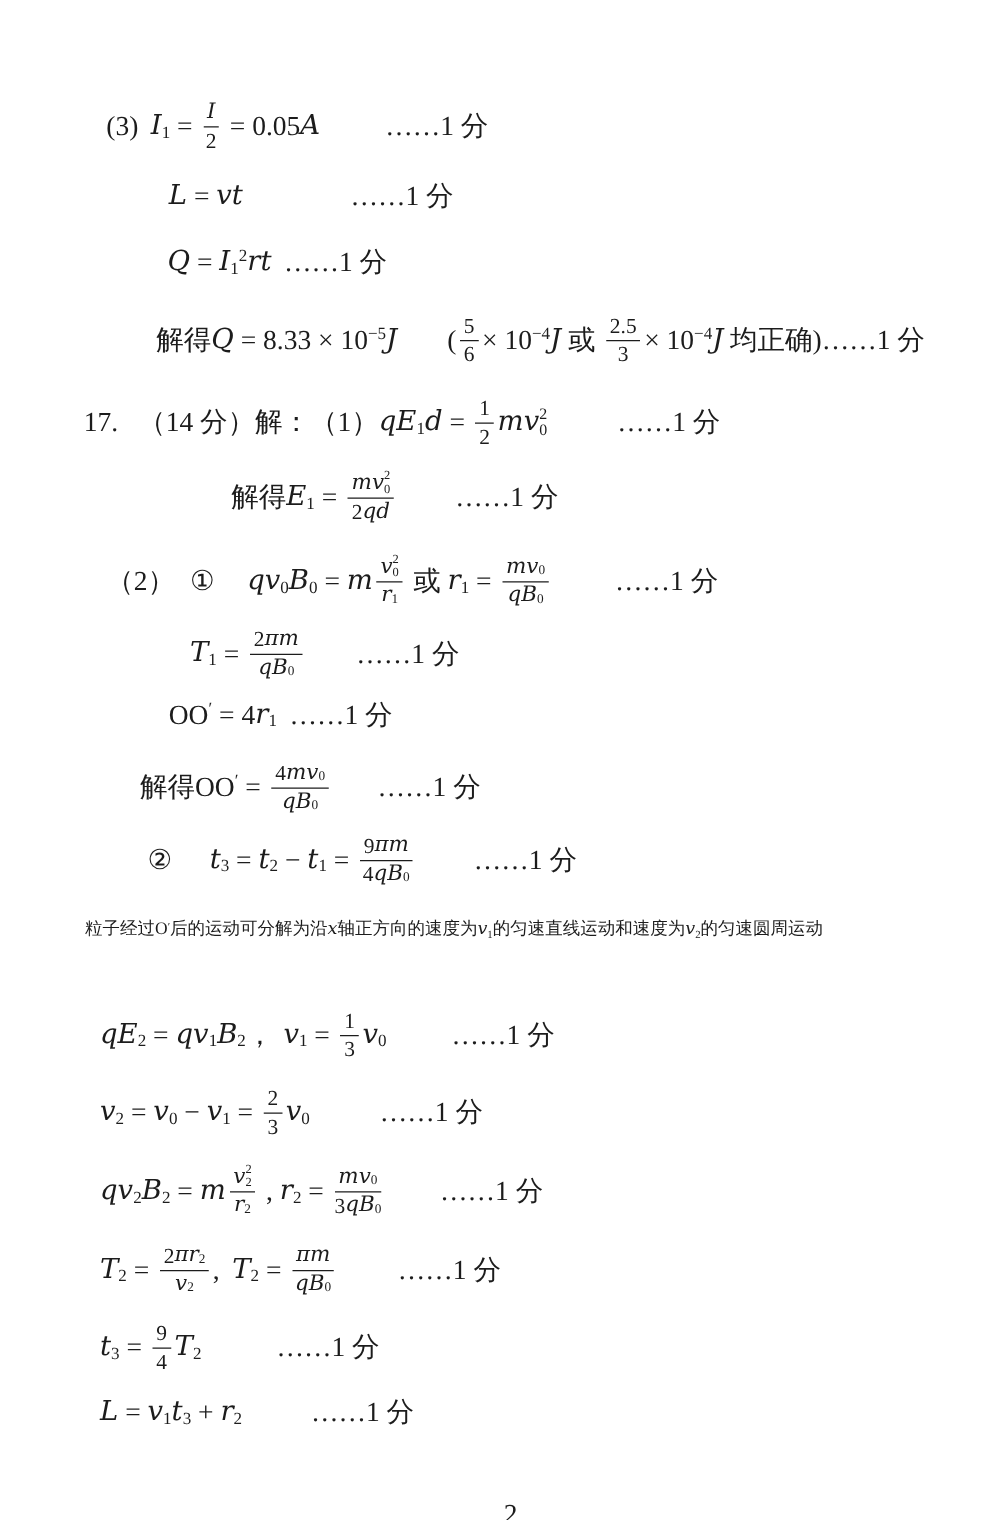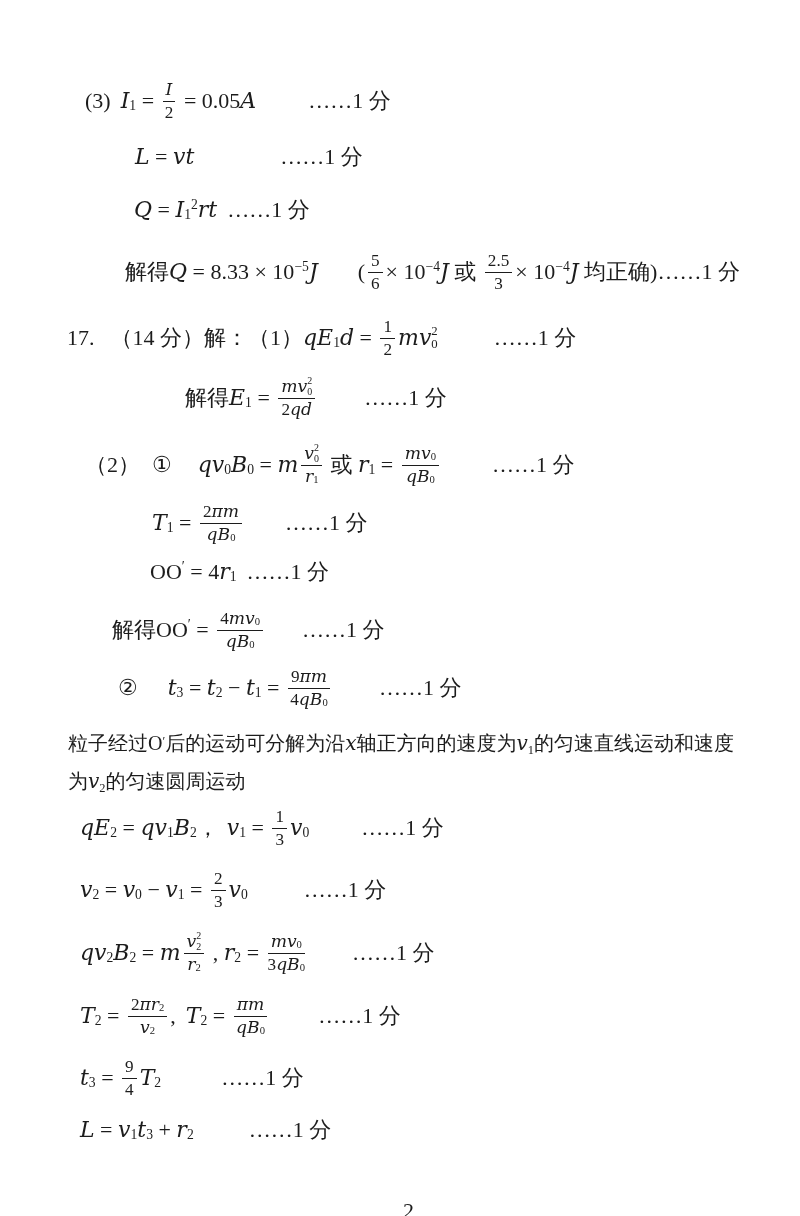--- a/index.html
+++ b/index.html
@@ -18,40 +18,40 @@
   .sp2{font-size:0.62em;position:relative;top:-0.40em;font-style:normal;}
   .ss{display:inline-flex;flex-direction:column;align-items:center;font-size:0.58em;line-height:1.05;font-style:normal;}
   .frac{
     display:inline-flex;flex-direction:column;align-items:center;
     font-size:0.78em;line-height:1.15;margin:0 3px;vertical-align:middle;
   }
   .frac .num{display:flex;align-items:center;border-bottom:1.3px solid #1c1c1c;padding:0 3px 1px 3px;white-space:pre;}
   .frac .den{display:flex;align-items:center;padding-top:1px;white-space:pre;}
   .gap{display:inline-block;height:1px;flex:none;}
   .para{
-    position:absolute;display:block;font-size:20px;line-height:35px;
+    position:absolute;display:block;font-size:14px;line-height:35px;
     white-space:normal;
   }
   .para .tk{display:inline;}
   .pagenum{position:absolute;font-size:22px;}
 </style>
 </head>
 <body>
 
 <div class="page" id="page-root">
   <div class="pagenum" id="pagenum" style="left:403px;top:1198px;">2</div>
 <div class="fline" style="left: 85px; top: 77px;"><span class="tk up">(3)</span><span class="gap" style="width: 10px;"></span><span class="tk it">I</span><span class="tk sb">1</span><span class="tk up"> = </span><span class="tk frac"><span class="num"><span class="tk it">I</span></span><span class="den"><span class="tk up">2</span></span></span><span class="tk up"> = 0.05</span><span class="tk it">A</span><span class="gap" style="width: 52px;"></span><span class="tk up">……1 分</span></div>
     <div class="fline" style="left: 135px; top: 133px;"><span class="tk it">L</span><span class="tk up"> = </span><span class="tk it">vt</span><span class="gap" style="width: 86px;"></span><span class="tk up">……1 分</span></div>
     <div class="fline" style="left: 134px; top: 186px;"><span class="tk it">Q</span><span class="tk up"> = </span><span class="tk it">I</span><span class="tk sb">1</span><span class="tk sp2">2</span><span class="tk it">rt</span><span class="gap" style="width: 10px;"></span><span class="tk up">……1 分</span></div>
     <div class="fline" style="left: 125px; top: 248px;"><span class="tk up">解得</span><span class="tk it">Q</span><span class="tk up"> = 8.33 × 10</span><span class="tk sp2">−5</span><span class="tk it">J</span><span class="gap" style="width: 40px;"></span><span class="tk up">(</span><span class="tk frac"><span class="num"><span class="tk up">5</span></span><span class="den"><span class="tk up">6</span></span></span><span class="tk up">× 10</span><span class="tk sp2">−4</span><span class="tk it">J</span><span class="tk up"> 或 </span><span class="tk frac"><span class="num"><span class="tk up">2.5</span></span><span class="den"><span class="tk up">3</span></span></span><span class="tk up">× 10</span><span class="tk sp2">−4</span><span class="tk it">J</span><span class="tk up"> 均正确)……1 分</span></div>
     <div class="fline" style="left: 67px; top: 314px;"><span class="tk up">17.</span><span class="gap" style="width: 16px;"></span><span class="tk up">（14 分）解：（1）</span><span class="tk it">qE</span><span class="tk sb">1</span><span class="tk it">d</span><span class="tk up"> = </span><span class="tk frac"><span class="num"><span class="tk up">1</span></span><span class="den"><span class="tk up">2</span></span></span><span class="tk it">mv</span><span class="tk ss"><span class="ss-sup">2</span><span class="ss-sub">0</span></span><span class="gap" style="width: 56px;"></span><span class="tk up">……1 分</span></div>
     <div class="fline" style="left: 185px; top: 374px;"><span class="tk up">解得</span><span class="tk it">E</span><span class="tk sb">1</span><span class="tk up"> = </span><span class="tk frac"><span class="num"><span class="tk it">mv</span><span class="tk ss"><span class="ss-sup">2</span><span class="ss-sub">0</span></span></span><span class="den"><span class="tk up">2</span><span class="tk it">qd</span></span></span><span class="gap" style="width: 46px;"></span><span class="tk up">……1 分</span></div>
     <div class="fline" style="left: 85px; top: 441px;"><span class="tk up">（2）</span><span class="gap" style="width: 12px;"></span><span class="tk up">①</span><span class="gap" style="width: 26px;"></span><span class="tk it">qv</span><span class="tk sb">0</span><span class="tk it">B</span><span class="tk sb">0</span><span class="tk up"> = </span><span class="tk it">m</span><span class="tk frac"><span class="num"><span class="tk it">v</span><span class="tk ss"><span class="ss-sup">2</span><span class="ss-sub">0</span></span></span><span class="den"><span class="tk it">r</span><span class="tk sb">1</span></span></span><span class="tk up"> 或 </span><span class="tk it">r</span><span class="tk sb">1</span><span class="tk up"> = </span><span class="tk frac"><span class="num"><span class="tk it">mv</span><span class="tk sb">0</span></span><span class="den"><span class="tk it">qB</span><span class="tk sb">0</span></span></span><span class="gap" style="width: 50px;"></span><span class="tk up">……1 分</span></div>
     <div class="fline" style="left: 152px; top: 499px;"><span class="tk it">T</span><span class="tk sb">1</span><span class="tk up"> = </span><span class="tk frac"><span class="num"><span class="tk up">2</span><span class="tk it">πm</span></span><span class="den"><span class="tk it">qB</span><span class="tk sb">0</span></span></span><span class="gap" style="width: 40px;"></span><span class="tk up">……1 分</span></div>
-    <div class="fline" style="left: 150px; top: 548px;"><span class="tk up">OO</span><span class="tk sp2">′</span><span class="tk up"> = 4</span><span class="tk it">r</span><span class="tk sb">1</span><span class="gap" style="width: 10px;"></span><span class="tk up">……1 分</span></div>
+    <div class="fline" style="left: 135px; top: 548px;"><span class="tk up">OO</span><span class="tk sp2">′</span><span class="tk up"> = 4</span><span class="tk it">r</span><span class="tk sb">1</span><span class="gap" style="width: 10px;"></span><span class="tk up">……1 分</span></div>
     <div class="fline" style="left: 112px; top: 606px;"><span class="tk up">解得OO</span><span class="tk sp2">′</span><span class="tk up"> = </span><span class="tk frac"><span class="num"><span class="tk up">4</span><span class="tk it">mv</span><span class="tk sb">0</span></span><span class="den"><span class="tk it">qB</span><span class="tk sb">0</span></span></span><span class="gap" style="width: 36px;"></span><span class="tk up">……1 分</span></div>
     <div class="fline" style="left: 118px; top: 664px;"><span class="tk up">②</span><span class="gap" style="width: 30px;"></span><span class="tk it">t</span><span class="tk sb">3</span><span class="tk up"> = </span><span class="tk it">t</span><span class="tk sb">2</span><span class="tk up"> − </span><span class="tk it">t</span><span class="tk sb">1</span><span class="tk up"> = </span><span class="tk frac"><span class="num"><span class="tk up">9</span><span class="tk it">πm</span></span><span class="den"><span class="tk up">4</span><span class="tk it">qB</span><span class="tk sb">0</span></span></span><span class="gap" style="width: 46px;"></span><span class="tk up">……1 分</span></div>
     <div class="fline" style="left: 80px; top: 804px;"><span class="tk it">qE</span><span class="tk sb">2</span><span class="tk up"> = </span><span class="tk it">qv</span><span class="tk sb">1</span><span class="tk it">B</span><span class="tk sb">2</span><span class="tk up">，</span><span class="gap" style="width: 8px;"></span><span class="tk it">v</span><span class="tk sb">1</span><span class="tk up"> = </span><span class="tk frac"><span class="num"><span class="tk up">1</span></span><span class="den"><span class="tk up">3</span></span></span><span class="tk it">v</span><span class="tk sb">0</span><span class="gap" style="width: 52px;"></span><span class="tk up">……1 分</span></div>
     <div class="fline" style="left: 80px; top: 866px;"><span class="tk it">v</span><span class="tk sb">2</span><span class="tk up"> = </span><span class="tk it">v</span><span class="tk sb">0</span><span class="tk up"> − </span><span class="tk it">v</span><span class="tk sb">1</span><span class="tk up"> = </span><span class="tk frac"><span class="num"><span class="tk up">2</span></span><span class="den"><span class="tk up">3</span></span></span><span class="tk it">v</span><span class="tk sb">0</span><span class="gap" style="width: 56px;"></span><span class="tk up">……1 分</span></div>
     <div class="fline" style="left: 80px; top: 929px;"><span class="tk it">qv</span><span class="tk sb">2</span><span class="tk it">B</span><span class="tk sb">2</span><span class="tk up"> = </span><span class="tk it">m</span><span class="tk frac"><span class="num"><span class="tk it">v</span><span class="tk ss"><span class="ss-sup">2</span><span class="ss-sub">2</span></span></span><span class="den"><span class="tk it">r</span><span class="tk sb">2</span></span></span><span class="tk up"> , </span><span class="tk it">r</span><span class="tk sb">2</span><span class="tk up"> = </span><span class="tk frac"><span class="num"><span class="tk it">mv</span><span class="tk sb">0</span></span><span class="den"><span class="tk up">3</span><span class="tk it">qB</span><span class="tk sb">0</span></span></span><span class="gap" style="width: 44px;"></span><span class="tk up">……1 分</span></div>
     <div class="fline" style="left: 80px; top: 992px;"><span class="tk it">T</span><span class="tk sb">2</span><span class="tk up"> = </span><span class="tk frac"><span class="num"><span class="tk up">2</span><span class="tk it">πr</span><span class="tk sb">2</span></span><span class="den"><span class="tk it">v</span><span class="tk sb">2</span></span></span><span class="tk up">,</span><span class="gap" style="width: 10px;"></span><span class="tk it">T</span><span class="tk sb">2</span><span class="tk up"> = </span><span class="tk frac"><span class="num"><span class="tk it">πm</span></span><span class="den"><span class="tk it">qB</span><span class="tk sb">0</span></span></span><span class="gap" style="width: 48px;"></span><span class="tk up">……1 分</span></div>
     <div class="fline" style="left: 80px; top: 1054px;"><span class="tk it">t</span><span class="tk sb">3</span><span class="tk up"> = </span><span class="tk frac"><span class="num"><span class="tk up">9</span></span><span class="den"><span class="tk up">4</span></span></span><span class="tk it">T</span><span class="tk sb">2</span><span class="gap" style="width: 60px;"></span><span class="tk up">……1 分</span></div>
     <div class="fline" style="left: 80px; top: 1106px;"><span class="tk it">L</span><span class="tk up"> = </span><span class="tk it">v</span><span class="tk sb">1</span><span class="tk it">t</span><span class="tk sb">3</span><span class="tk up"> + </span><span class="tk it">r</span><span class="tk sb">2</span><span class="gap" style="width: 55px;"></span><span class="tk up">……1 分</span></div>
     <div class="para" style="left: 68px; top: 726px; width: 672px;"><span class="tk up">粒子经过O</span><span class="tk sp2">′</span><span class="tk up">后的运动可分解为沿</span><span class="tk it">x</span><span class="tk up">轴正方向的速度为</span><span class="tk it">v</span><span class="tk sb">1</span><span class="tk up">的匀速直线运动和速度为</span><span class="tk it">v</span><span class="tk sb">2</span><span class="tk up">的匀速圆周运动</span></div>
   </div>

